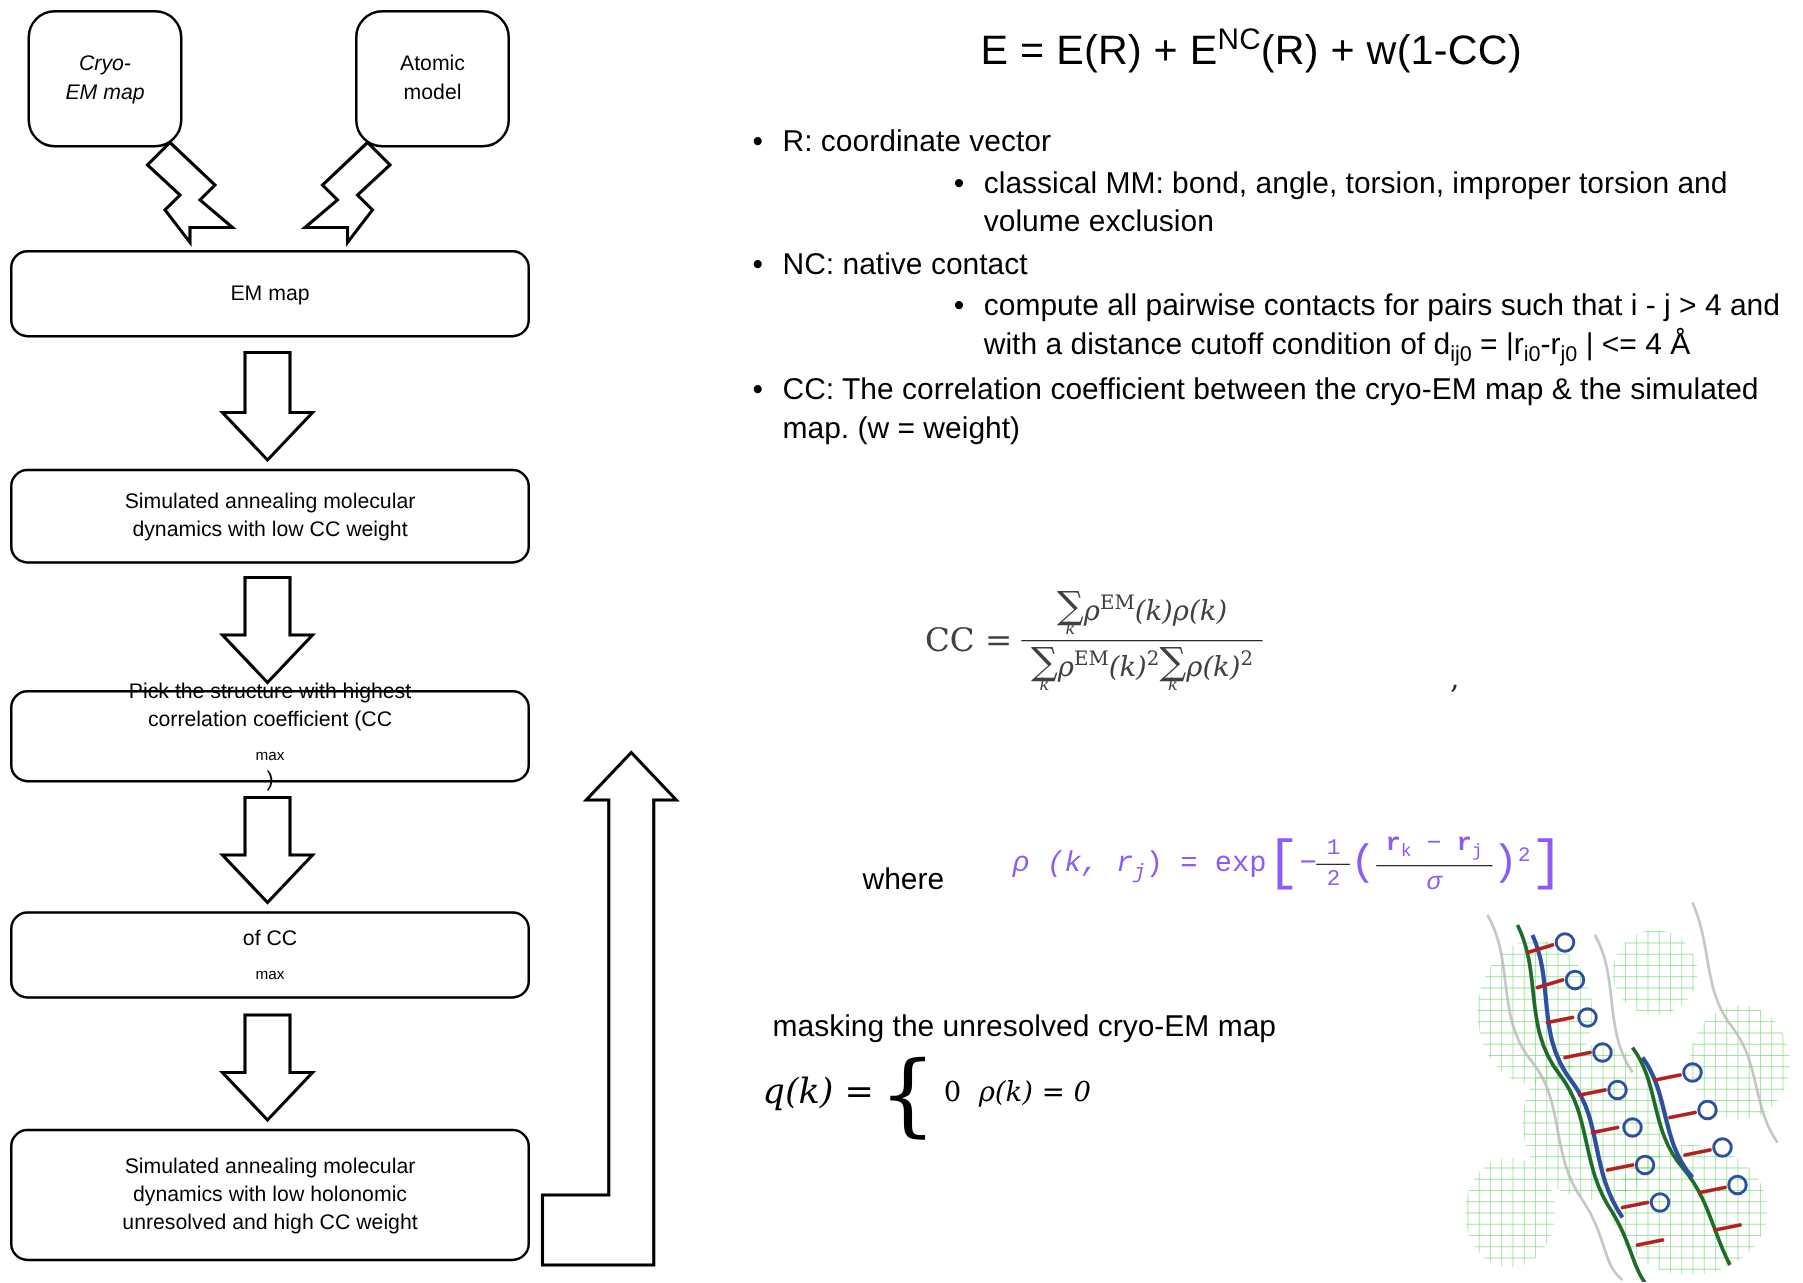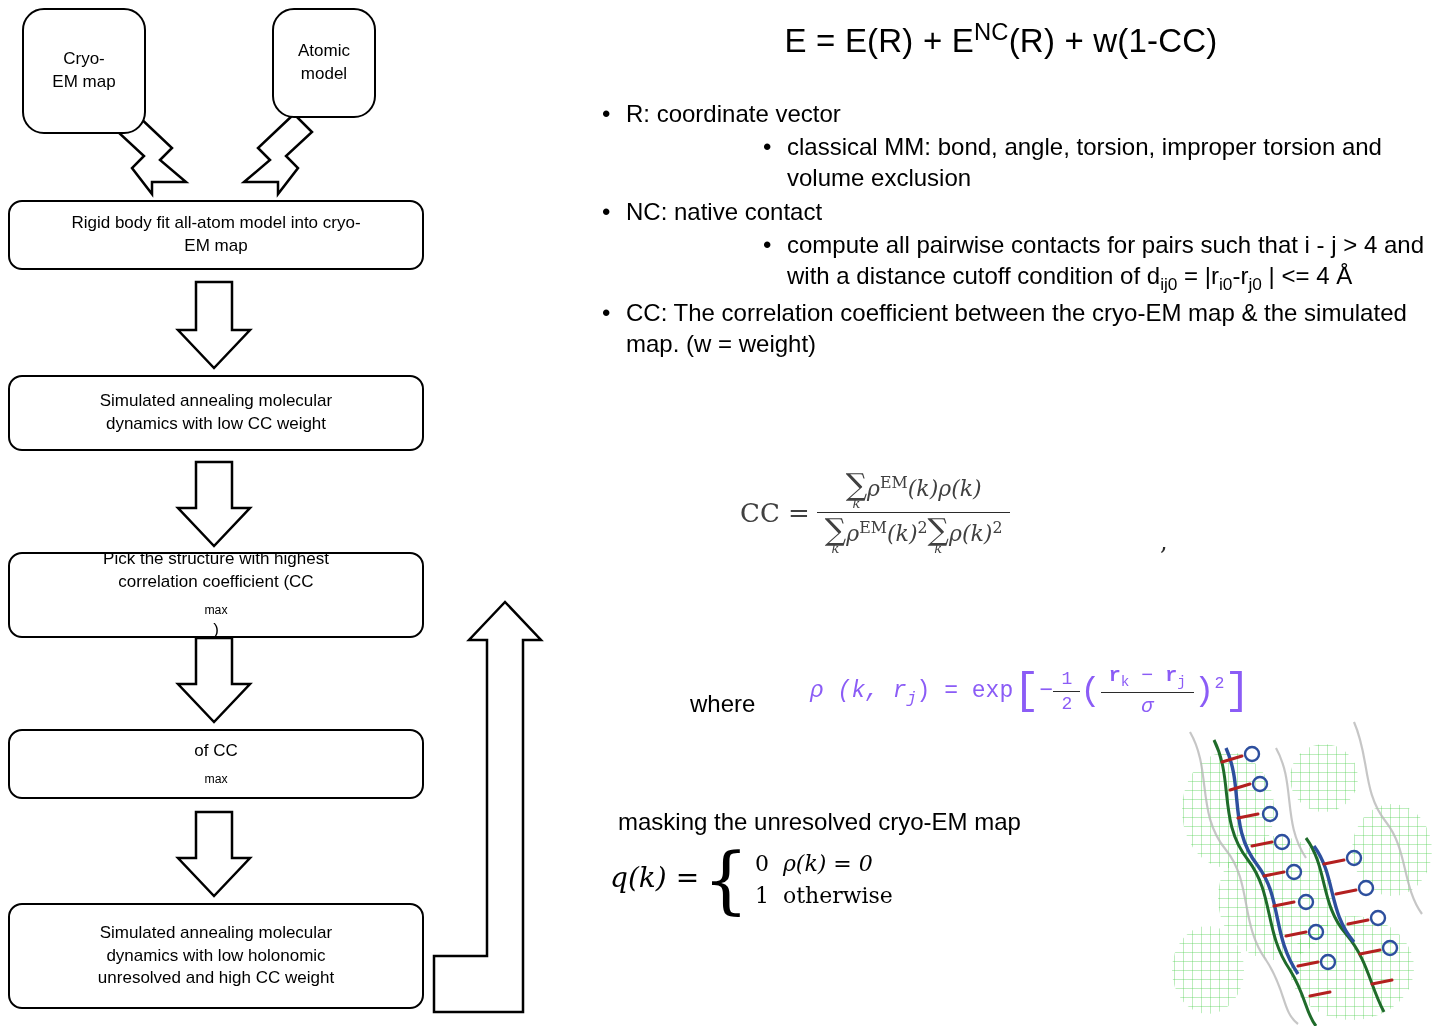--- a/index.html
+++ b/index.html
@@ -41,27 +41,27 @@
     border-radius: 22px;
   }
   .node.rounded-small {
     border-radius: 14px;
   }
   .node span { display: block; }
   sub { font-size: 0.72em; }
   sup { font-size: 0.72em; }
 
   
-  #node-cryo  { left: 22px;  top: 8px;   width: 124px; height: 126px; }
-  #node-atomic{ left: 272px; top: 8px;   width: 104px; height: 110px; }
+  #node-cryo  { left: 22px;  top: 8px;   width: 124px; height: 110px; font-style: italic; }
+  #node-atomic{ left: 284px; top: 8px;   width: 124px; height: 110px; }
 
   
   #node-rigid { left: 8px;  top: 200px; width: 416px; height: 70px; }
   #node-sa1   { left: 8px;  top: 375px; width: 416px; height: 76px; }
-  #node-pick  { left: 8px;  top: 552px; width: 416px; height: 86px; }
+  #node-pick  { left: 8px;  top: 552px; width: 416px; height: 74px; }
   #node-filter{ left: 8px;  top: 729px; width: 416px; height: 70px; }
   #node-sa2   { left: 8px;  top: 903px; width: 416px; height: 106px; }
 
   .arrow-svg {
     position: absolute;
     left: 0; top: 0;
     width: 560px; height: 1026px;
     pointer-events: none;
   }
 
@@ -252,21 +252,20 @@
 
   <div class="node rounded-big" id="node-atomic">
     <span>
       <span>Atomic</span>
       <span>model</span>
     </span>
   </div>
 
   <div class="node rounded-small" id="node-rigid">
     <span>
-      <span>Rigid body fit all-atom model into cryo-</span>
       <span>EM map</span>
     </span>
   </div>
 
   <div class="node rounded-small" id="node-sa1">
     <span>
       <span>Simulated annealing molecular</span>
       <span>dynamics with low CC weight</span>
     </span>
   </div>
@@ -362,21 +361,20 @@
 
   <div id="rho-formula">
     <span class="ital">ρ (k, r</span><sub class="ital">j</sub><span>) = exp</span><span class="bigbrack">[</span><span>−</span><span class="frac" style="font-size:18px;"><span class="num">1</span><span class="den">2</span></span><span class="bigparen">(</span><span class="frac" style="font-size:20px;"><span class="num"><b>r</b><sub>k</sub> <span>−</span> <b>r</b><sub>j</sub></span><span class="den ital">σ</span></span><span class="bigparen">)</span><sup>2</sup><span class="bigbrack">]</span>
   </div>
 
   <div id="mask-label">masking the unresolved cryo-EM map</div>
 
   <div id="q-formula">
     <span class="ital">q(k) =</span><span class="brace">{</span><span class="cases">
       <span style="display:block;"><span>0</span>&nbsp;&nbsp;<span class="ital">ρ(k) = 0</span></span>
-      <span style="display:block;"><span>1</span>&nbsp;&nbsp;<span>otherwise</span></span>
     </span>
   </div>
 
 
   <div id="molecule">
     <svg viewBox="0 0 286 308" width="286" height="308">
       <defs>
         <pattern id="mesh" width="9" height="9" patternUnits="userSpaceOnUse">
           <path d="M0 0 L9 0 M0 0 L0 9" stroke="#31c731" stroke-width="1" fill="none" opacity="0.75"></path>
         </pattern>

